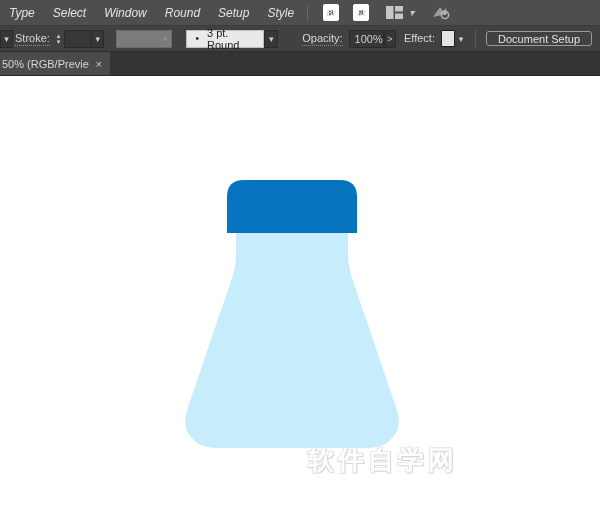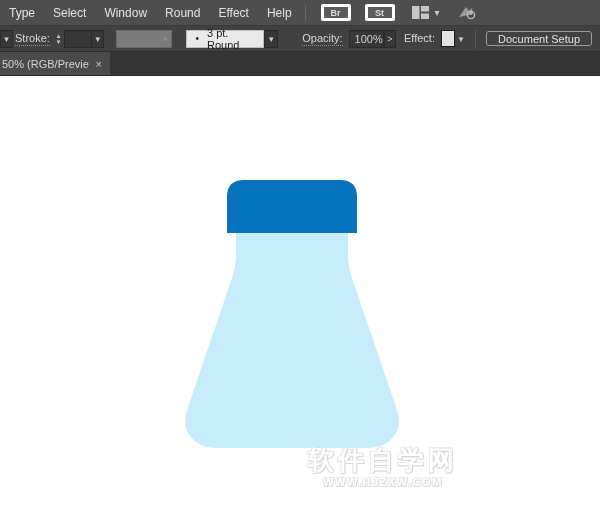--- a/index.html
+++ b/index.html
@@ -5,25 +5,26 @@
   * { margin:0; padding:0; box-sizing:border-box; }
   html,body { width:600px; height:505px; overflow:hidden; }
   body { font-family:"Liberation Sans", sans-serif; background:#ffffff; position:relative; }
 
   
   .menu-bar {
     position:absolute; top:0; left:0; width:600px; height:26px;
     background:#4e4e4e; display:flex; align-items:center;
     color:#e3e3e3; font-size:12px;
     border-bottom:1px solid #3a3a3a;
+    font-style:italic;
   }
   .menu-item { padding:0 9px; cursor:default; }
   .mb-divider { width:1px; height:16px; background:#6a6a6a; margin:0 8px 0 4px; }
   .sq-btn {
-    width:30px; height:17px; margin:0 7px; border:3px solid #ffffff; border-radius:2px;
+    width:16px; height:17px; margin:0 7px; border:6px solid #ffffff; border-radius:2px;
     background:#5c5c5c; color:#dcdcdc; font-size:9px; font-weight:bold;
     display:flex; align-items:center; justify-content:center;
   }
   .ws-icon { margin:0 4px 0 10px; display:flex; align-items:center; }
   .mb-chev { color:#c9c9c9; font-size:10px; margin:0 6px 0 2px; }
   .gpu-icon { margin-left:12px; display:flex; align-items:center; }
 
   
   .control-bar {
     position:absolute; top:26px; left:0; width:600px; height:26px;
@@ -94,22 +95,22 @@
   }
 </style>
 </head>
 <body>
 
 <div class="menu-bar">
   <span class="menu-item">Type</span>
   <span class="menu-item">Select</span>
   <span class="menu-item">Window</span>
   <span class="menu-item">Round</span>
-  <span class="menu-item">Effect</span>
-  <span class="menu-item">Help</span>
+  <span class="menu-item">Setup</span>
+  <span class="menu-item">Style</span>
   <span class="mb-divider"></span>
   <span class="sq-btn">Br</span>
   <span class="sq-btn">St</span>
   <span class="ws-icon">
     <svg width="17" height="13" viewBox="0 0 17 13">
       <rect x="0" y="0" width="7.5" height="13" fill="#c6c6c6"></rect>
       <rect x="9" y="0" width="8" height="5.5" fill="#c6c6c6"></rect>
       <rect x="9" y="7.5" width="8" height="5.5" fill="#c6c6c6"></rect>
     </svg>
   </span>
@@ -172,15 +173,14 @@
              Q 236 191 236 178 Z" fill="#c7ecfb"></path>
 
     <path d="M 227 157 L 227 121
              Q 227 104 244 104
              L 340 104
              Q 357 104 357 121
              L 357 157 Z" fill="#0573be"></path>
   </svg>
   <div class="watermark">
     <div class="wm-title">软件自学网</div>
-    <div class="wm-url">WWW.RJZXW.COM</div>
   </div>
 </div>
 
 </body></html>

